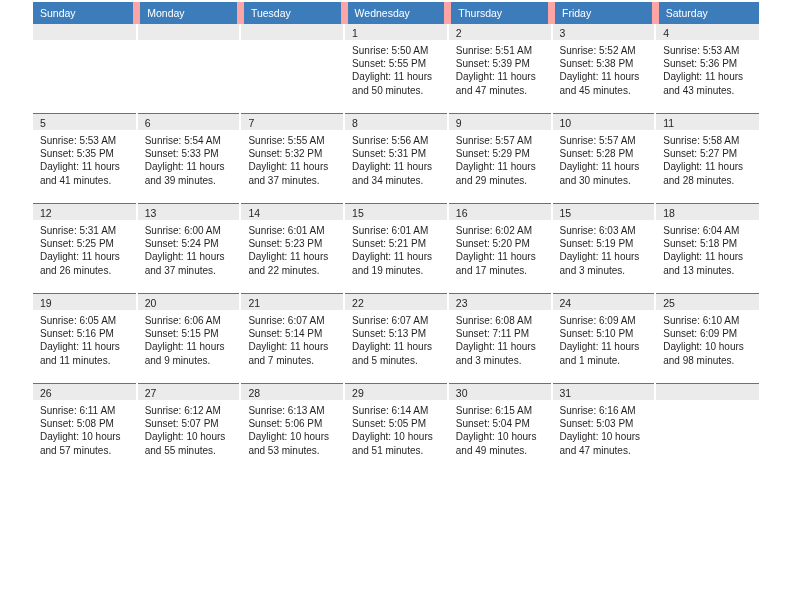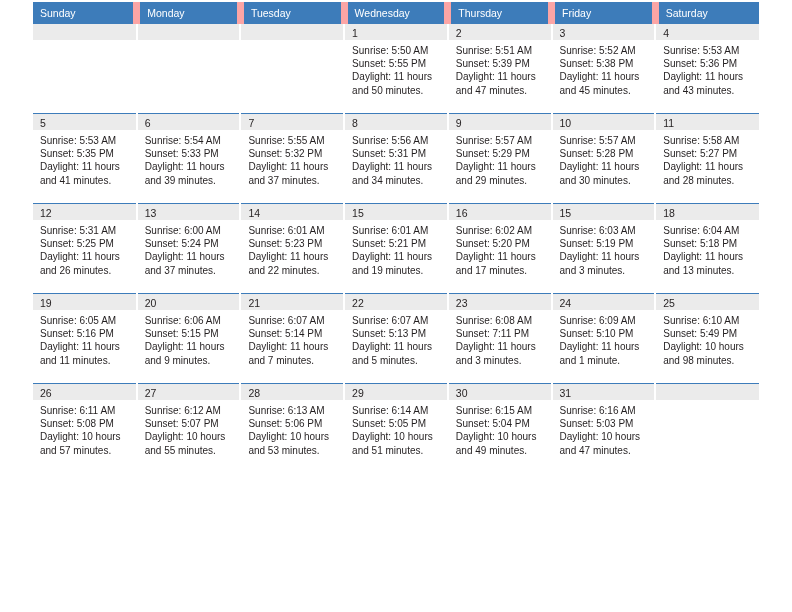--- a/index.html
+++ b/index.html
@@ -394,21 +394,21 @@
               <div>Sunrise: 6:09 AM</div>
               <div>Sunset: 5:10 PM</div>
               <div>Daylight: 11 hours</div>
               <div>and 1 minute.</div>
             </div>
           </td>
           <td class="">
             <div class="daynum">25</div>
             <div class="lines">
               <div>Sunrise: 6:10 AM</div>
-              <div>Sunset: 5:49 PM</div>
+              <div>Sunset: 6:09 PM</div>
               <div>Daylight: 10 hours</div>
               <div>and 98 minutes.</div>
             </div>
           </td>
         </tr>
         <tr class="week-row">
           <td class="">
             <div class="daynum">26</div>
             <div class="lines">
               <div>Sunrise: 6:11 AM</div>

